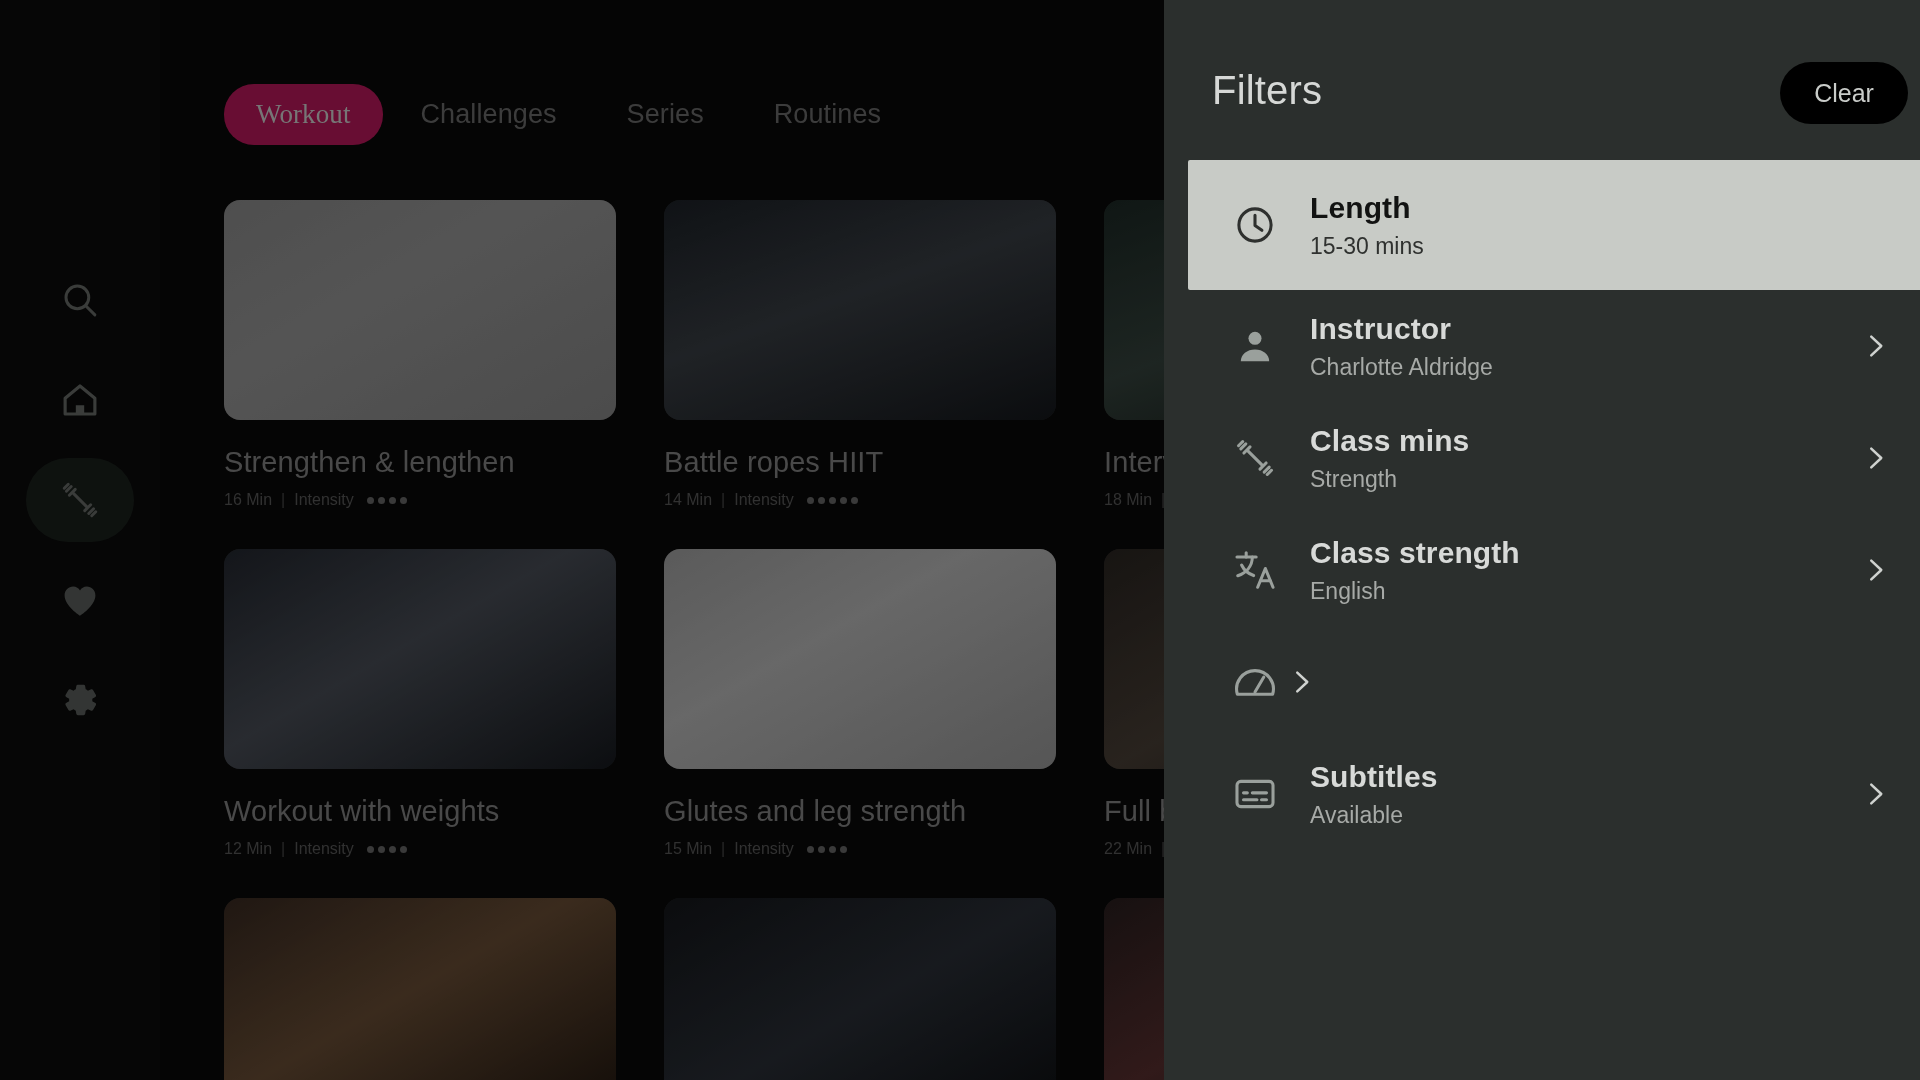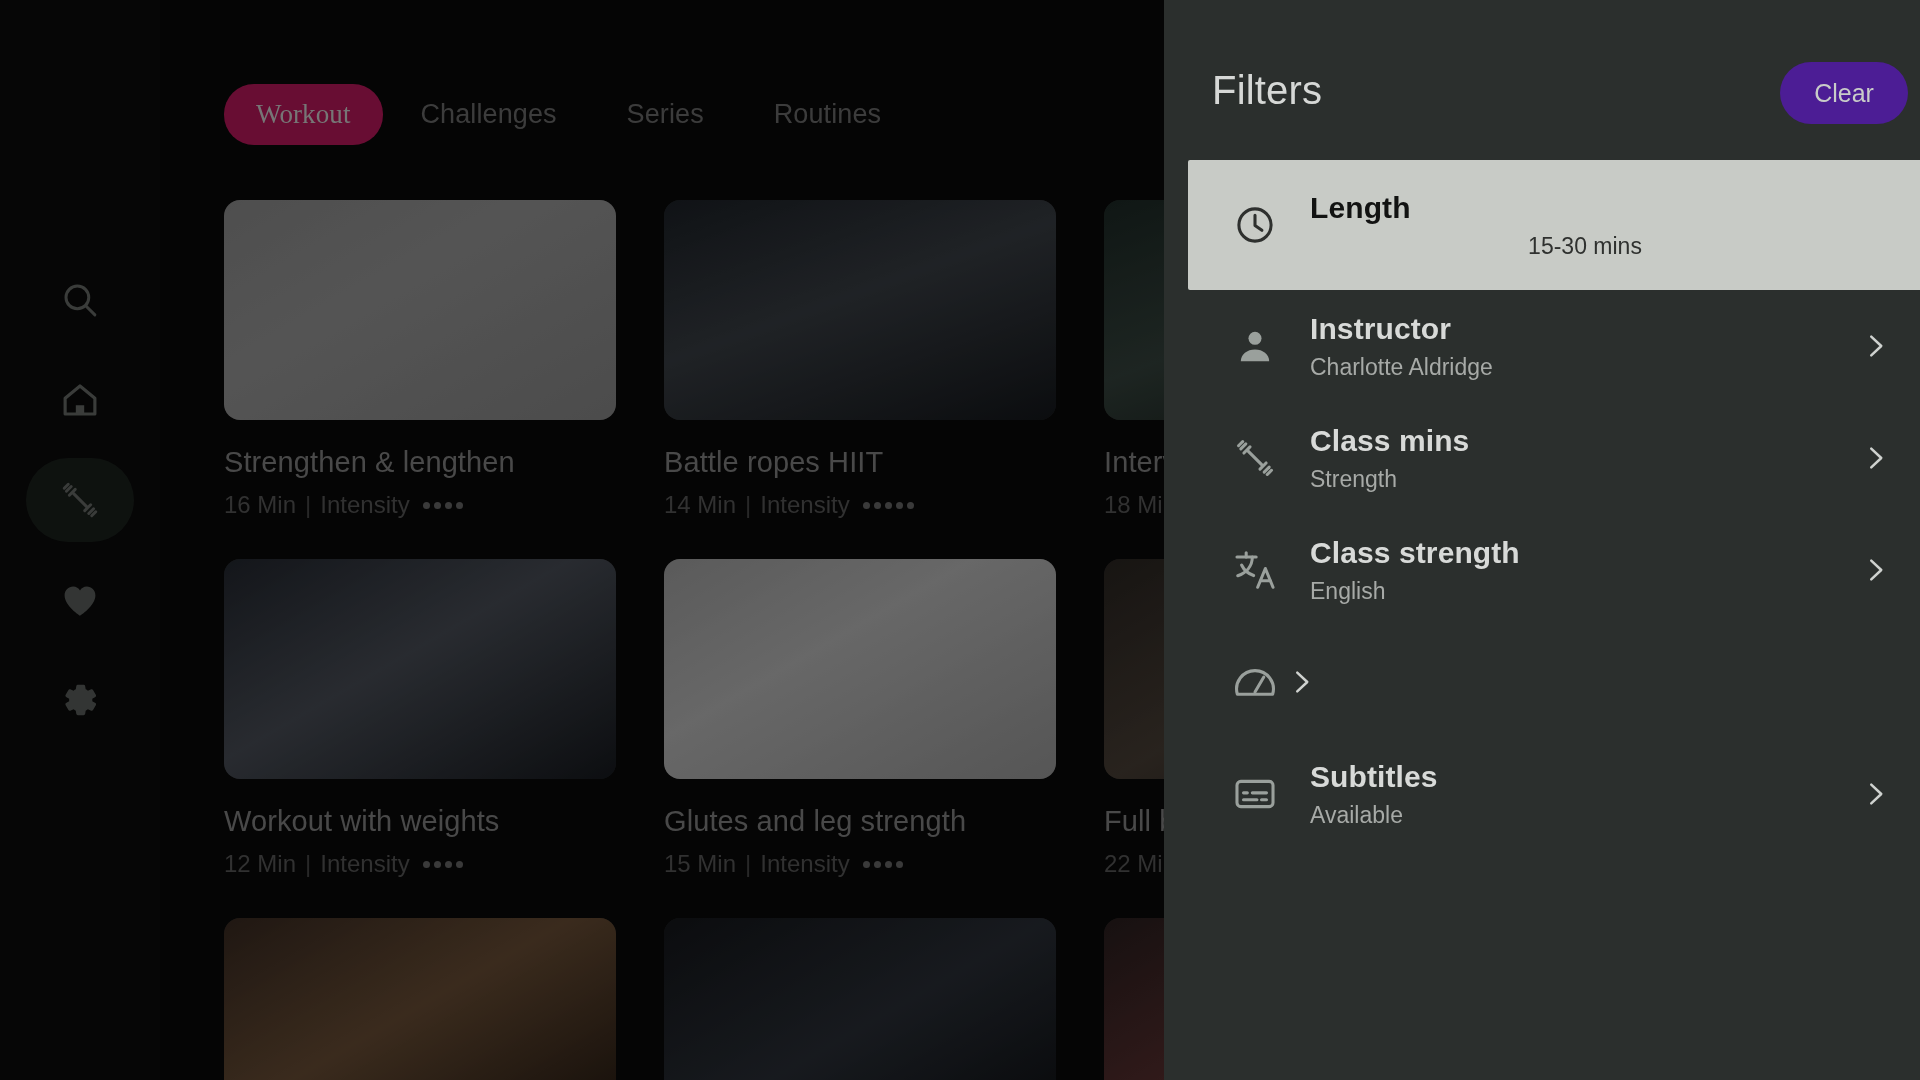--- a/index.html
+++ b/index.html
@@ -99,21 +99,21 @@
   .card-title {
     margin-top: 26px;
     font-size: 29px;
     color: #858585;
     letter-spacing: 0.1px;
     white-space: nowrap;
     overflow: hidden;
   }
   .card-meta {
     margin-top: 12px;
-    font-size: 24px;
+    font-size: 16px;
     color: #5a5a5a;
     display: flex;
     align-items: center;
     gap: 9px;
     white-space: nowrap;
   }
   .meta-sep { color: #4a4a4a; }
   .dots { display: inline-flex; gap: 4px; align-items: center; margin-left: 4px; }
   .dot { width: 7px; height: 7px; border-radius: 50%; background: #6a6a6a; display: block; }
 
@@ -150,21 +150,21 @@
     color: #d6d8d6;
     letter-spacing: 0.2px;
   }
   .clear-btn {
     position: absolute;
     right: 54px;
     top: 62px;
     width: 128px;
     height: 62px;
     border-radius: 31px;
-    background: #4c1d95;
+    background: #000000;
     color: #c9ccc9;
     font-size: 25px;
     display: flex;
     align-items: center;
     justify-content: center;
   }
 
   .filter-list {
     position: absolute;
     left: 0;
@@ -207,21 +207,21 @@
     line-height: 1.15;
     letter-spacing: 0.1px;
   }
   .filter-value {
     margin-top: 7px;
     font-size: 23px;
     color: #a7aaa7;
     line-height: 1.15;
   }
   .filter-row.highlight .filter-label { color: #121312; }
-  .filter-row.highlight .filter-value { color: #2f312f; text-align: center; }
+  .filter-row.highlight .filter-value { color: #2f312f; }
   .chevron {
     width: 30px;
     display: flex;
     align-items: center;
     justify-content: center;
   }
   .chevron svg { display: block; }
 </style>
 </head>
 <body>

